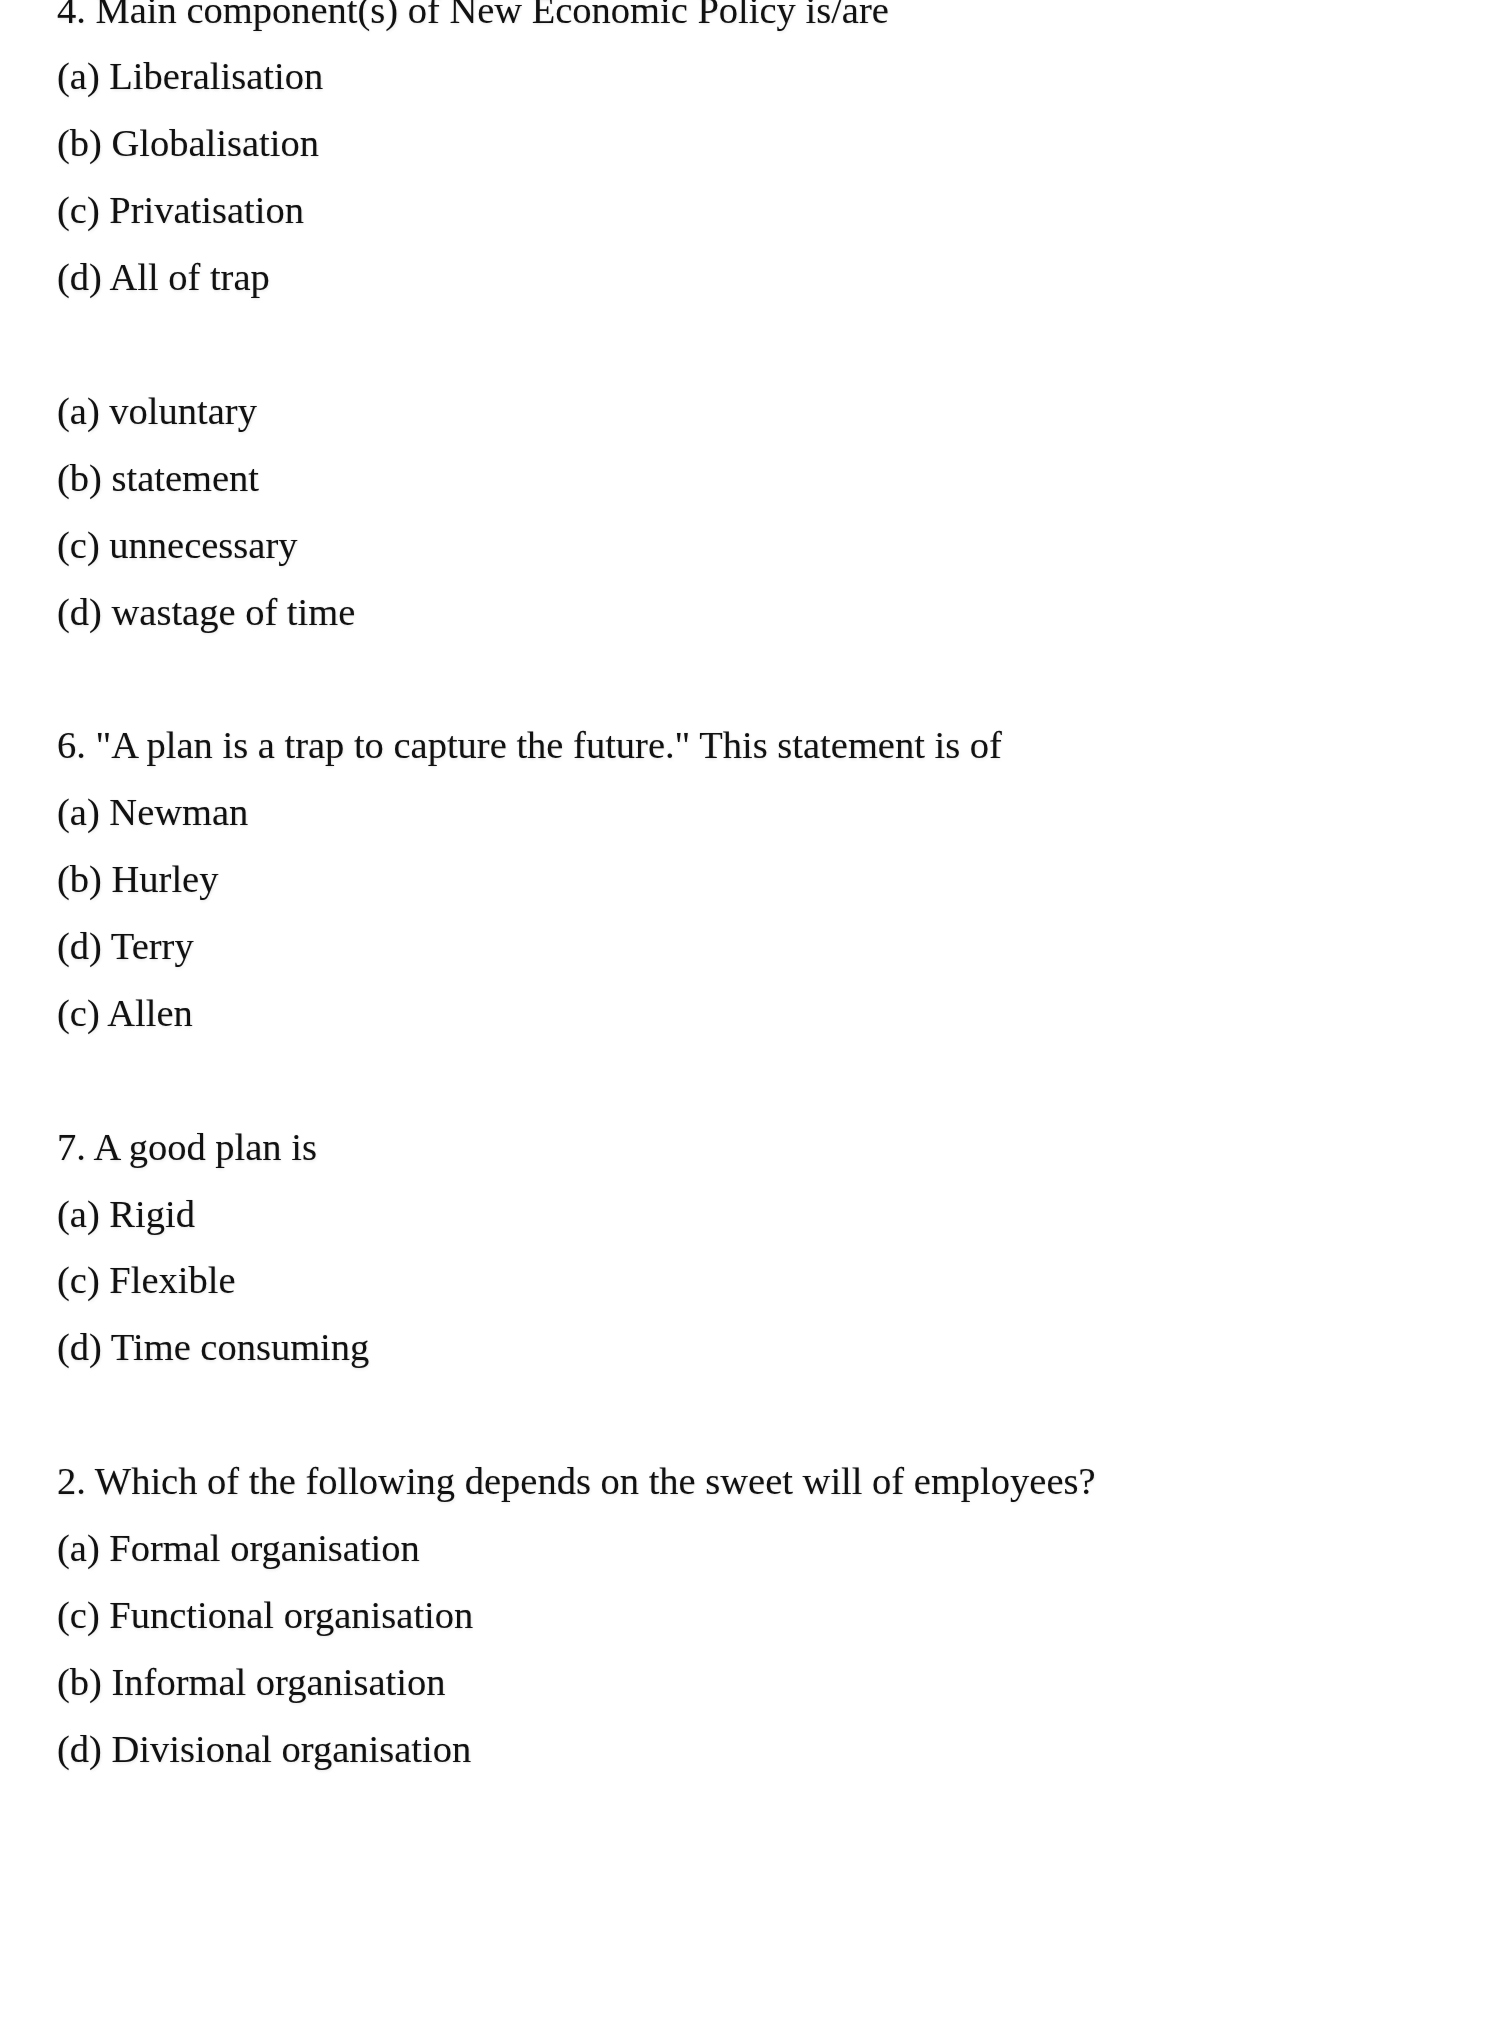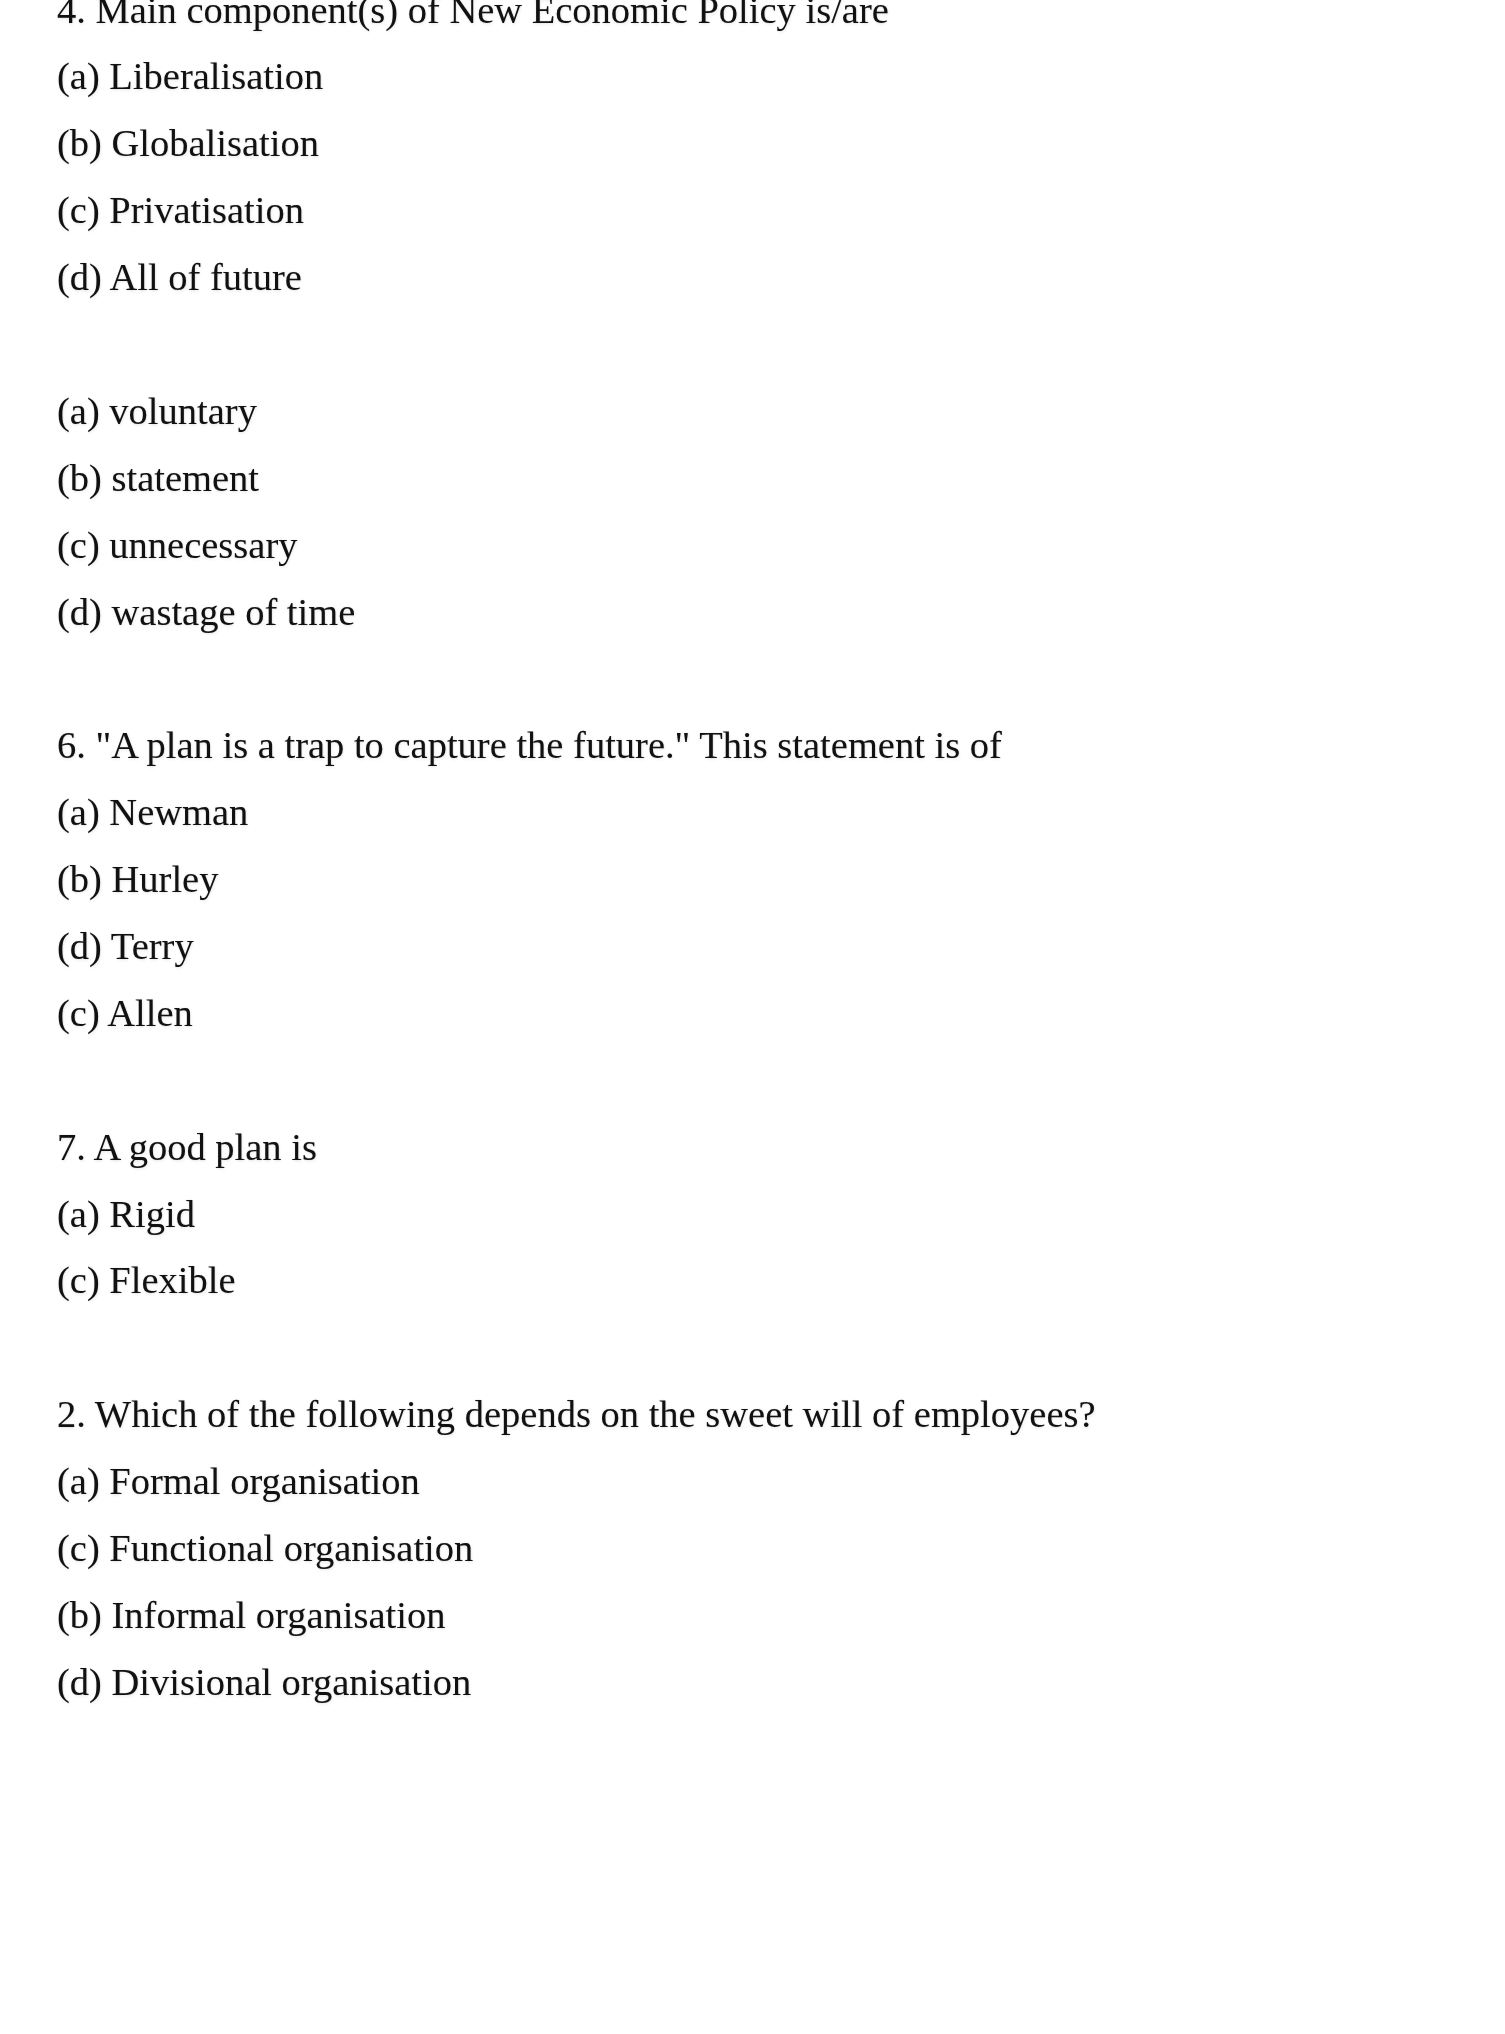--- a/index.html
+++ b/index.html
@@ -36,21 +36,21 @@
 </head>
 <body>
 
 <div class="page">
 
   <div class="question">
     <span class="line">4. Main component(s) of New Economic Policy is/are</span>
     <span class="line">(a) Liberalisation</span>
     <span class="line">(b) Globalisation</span>
     <span class="line">(c) Privatisation</span>
-    <span class="line">(d) All of future</span>
+    <span class="line">(d) All of trap</span>
   </div>
 
   <div class="question">
     <span class="line">(a) voluntary</span>
     <span class="line">(b) statement</span>
     <span class="line">(c) unnecessary</span>
     <span class="line">(d) wastage of time</span>
   </div>
 
   <div class="question">
@@ -58,20 +58,21 @@
     <span class="line">(a) Newman</span>
     <span class="line">(b) Hurley</span>
     <span class="line">(d) Terry</span>
     <span class="line">(c) Allen</span>
   </div>
 
   <div class="question">
     <span class="line">7. A good plan is</span>
     <span class="line">(a) Rigid</span>
     <span class="line">(c) Flexible</span>
+    <span class="line">(d) Time consuming</span>
   </div>
 
   <div class="question">
     <span class="line">2. Which of the following depends on the sweet will of employees?</span>
     <span class="line">(a) Formal organisation</span>
     <span class="line">(c) Functional organisation</span>
     <span class="line">(b) Informal organisation</span>
     <span class="line">(d) Divisional organisation</span>
   </div>
 

